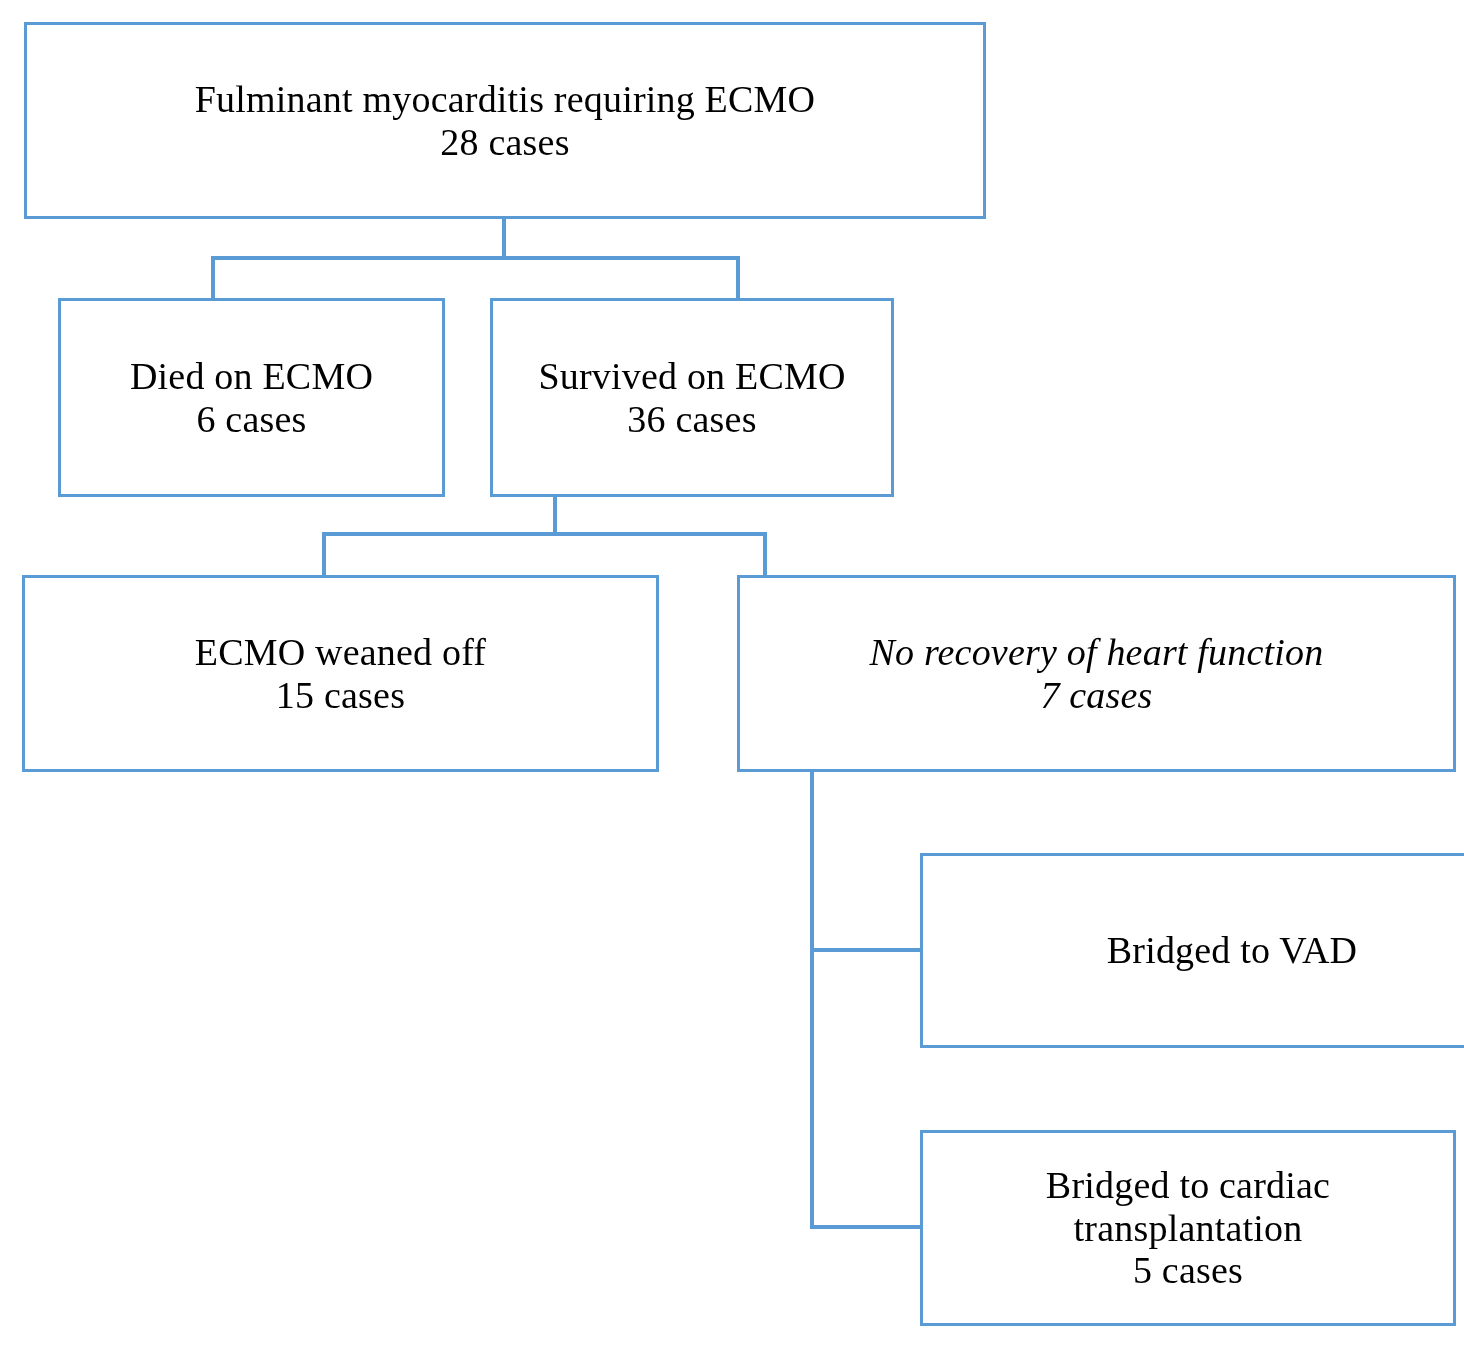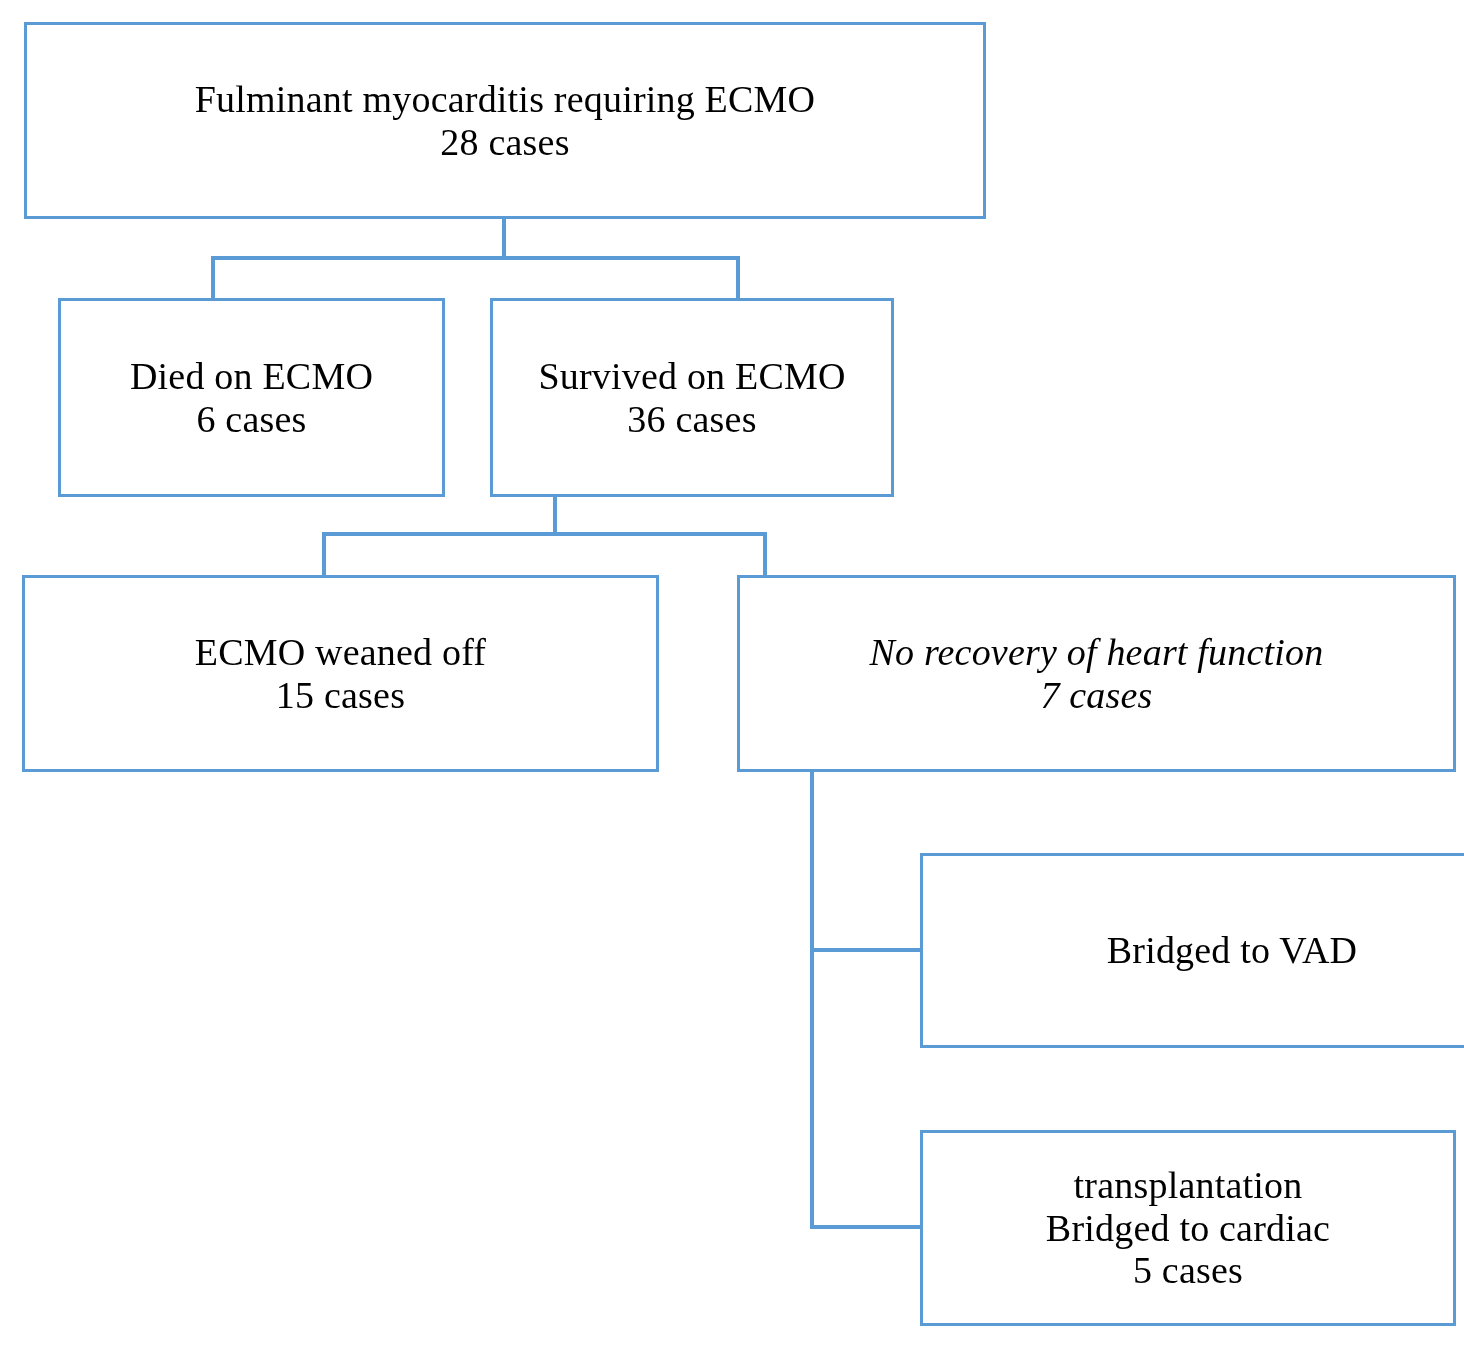--- a/index.html
+++ b/index.html
@@ -127,19 +127,19 @@
   </div>
 
   <div class="node-box" id="node-vad">
     <span class="node-label">
       <span class="node-line">Bridged to VAD</span>
     </span>
   </div>
 
   <div class="node-box" id="node-transplant">
     <span class="node-label">
+      <span class="node-line">Bridged to cardiac</span>
       <span class="node-line">transplantation</span>
-      <span class="node-line">Bridged to cardiac</span>
       <span class="node-line">5 cases</span>
     </span>
   </div>
 
 </div>
 
 </body></html>

